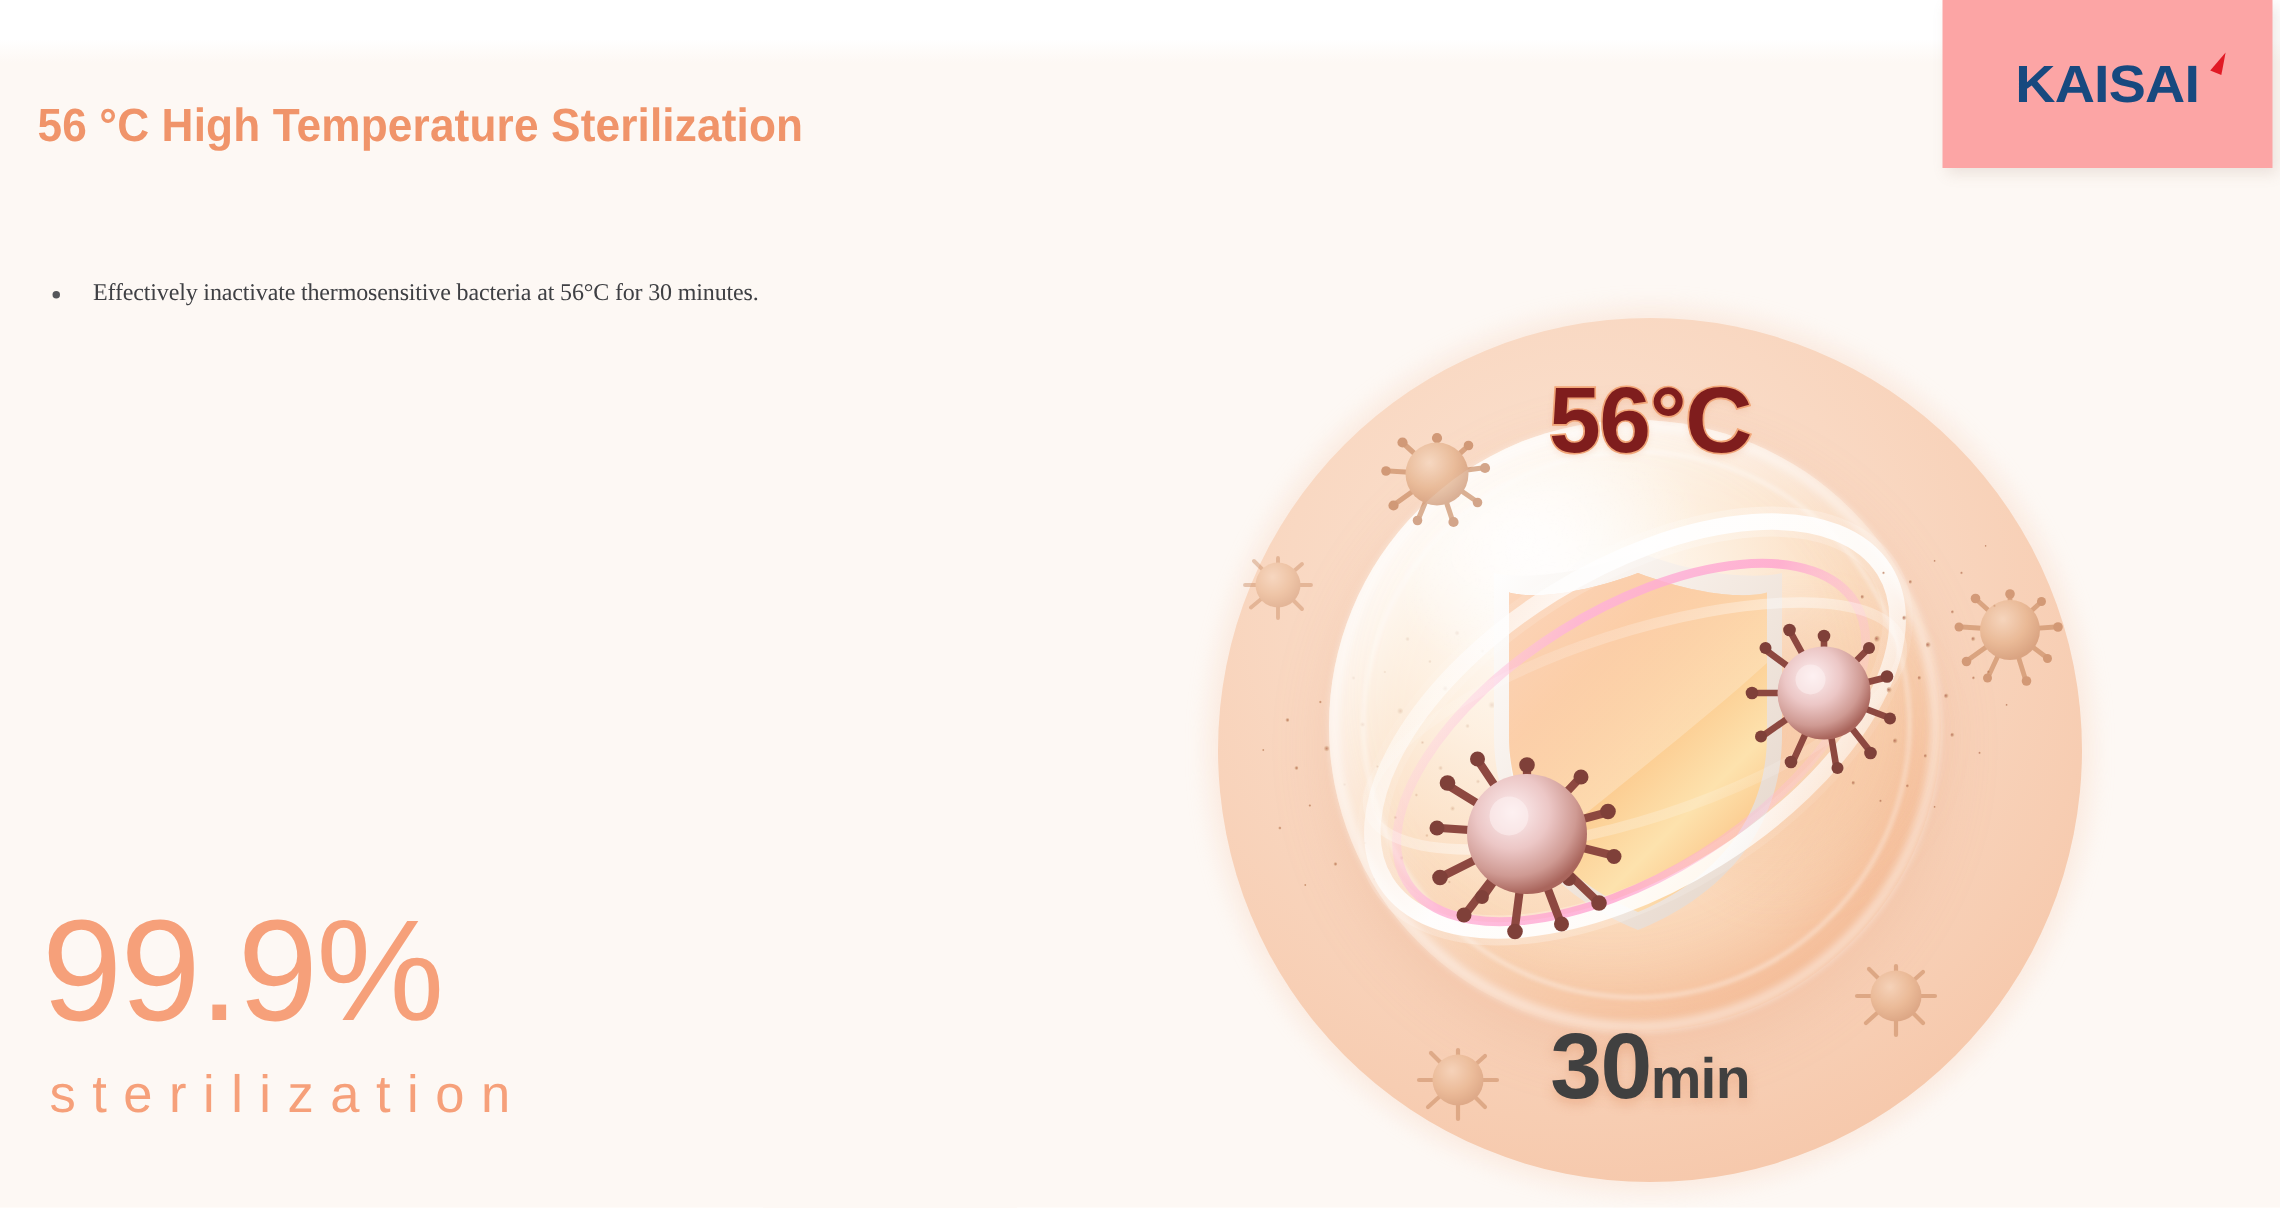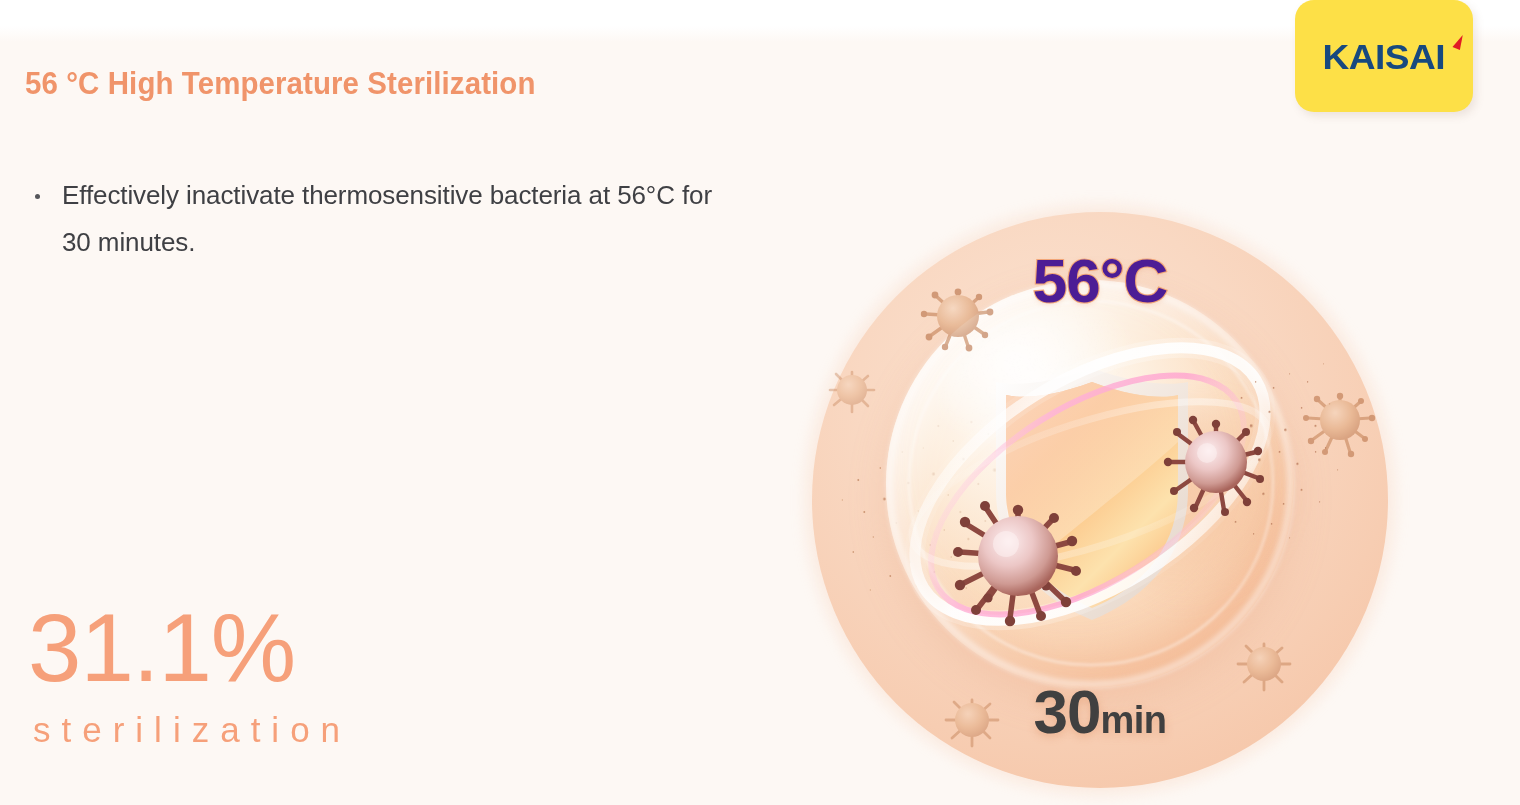--- a/index.html
+++ b/index.html
@@ -33,28 +33,27 @@
     left: 0; top: 26px;
     width: 1520px;
     height: 16px;
     background: linear-gradient(to bottom, #ffffff 0%, #fdf8f4 100%);
   }
 
   
   .logo-card {
     position: absolute;
     left: 1295px; top: 0px;
-    width: 178px;
+    width: 220px;
     height: 112px;
-    background: #fde047;
+    background: #fca5a5;
     box-shadow: 3px 4px 9px rgba(150,120,100,0.16);
     display: flex;
     align-items: center;
     justify-content: center;
-    border-radius: 19px;
   }
   .logo-wrap {
     position: relative;
     width: 170px;
     height: 46px;
     display: flex;
     align-items: center;
     justify-content: center;
   }
   .logo-text {
@@ -95,23 +94,24 @@
     position: absolute;
     left: 24px; top: 172px;
     width: 720px;
     list-style: none;
   }
   .bullet {
     position: relative;
     padding-left: 38px;
     margin-bottom: 5px;
     color: #3f4044;
-    font-size: 26px;
+    font-size: 16px;
     line-height: 47px;
     letter-spacing: -0.1px;
+    font-family: Liberation Serif, serif;
   }
   .bullet::before {
     content: "";
     position: absolute;
     left: 11px; top: 22px;
     width: 5px; height: 5px;
     border-radius: 50%;
     background: #55565a;
   }
 
@@ -229,21 +229,21 @@
   
   .label-temp {
     position: absolute;
     left: 0; top: 38px;
     width: 576px;
     text-align: center;
     font-size: 62px;
     font-weight: 700;
     line-height: 62px;
     letter-spacing: -1px;
-    color: #4c1d95;
+    color: #7f1d1d;
     -webkit-text-stroke: 2.2px #f3a779;
     paint-order: stroke fill;
     text-shadow: 0 2px 5px rgba(226,150,110,0.25);
   }
   .label-time {
     position: absolute;
     left: 0; bottom: 30px;
     width: 576px;
     text-align: center;
     color: #404040;
@@ -280,21 +280,21 @@
     </div>
   </div>
 
   <div class="headline">56 °C High Temperature Sterilization</div>
 
   <ul class="bullets">
     <li class="bullet">Effectively inactivate thermosensitive bacteria at 56°C for 30 minutes.</li>
   </ul>
 
   <div class="stat">
-    <div class="stat-number">31.1%</div>
+    <div class="stat-number">99.9%</div>
     <div class="stat-caption">sterilization</div>
   </div>
 
   <div class="graphic">
 
     <div class="outer-disc-soft"></div>
     <div class="outer-disc"></div>
 
     <svg class="dust" width="576" height="576" viewBox="0 0 576 576">
       <defs>

